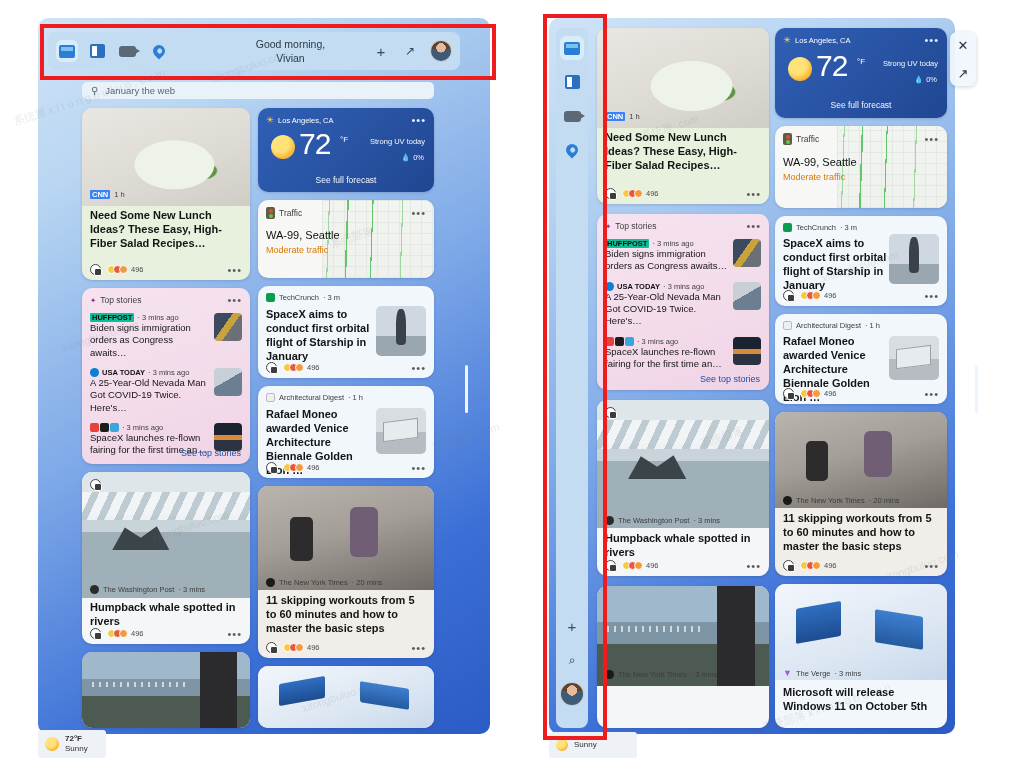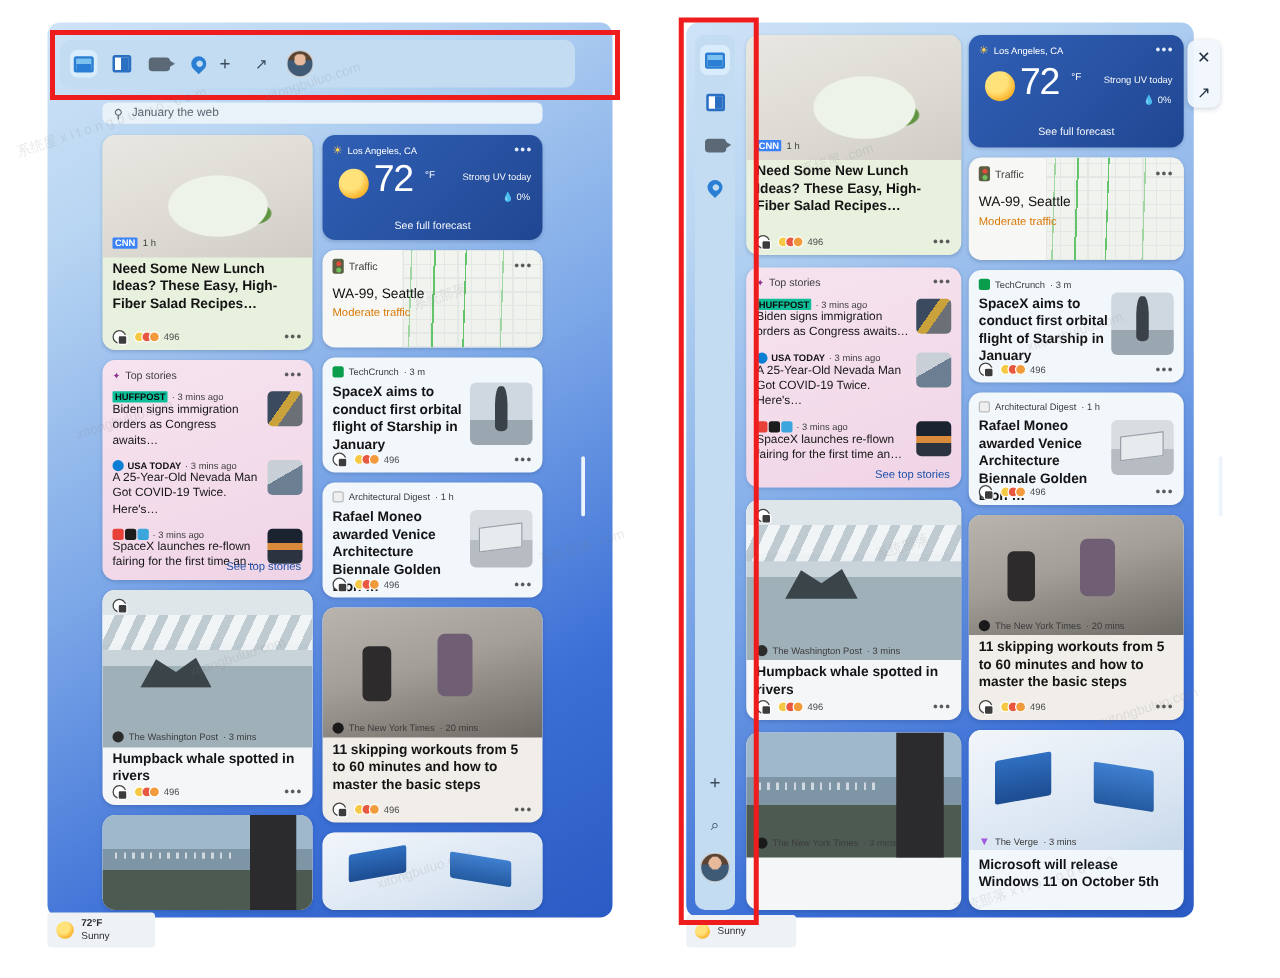--- a/index.html
+++ b/index.html
@@ -176,20 +176,26 @@
     <div class="icon-btn" style="width:22px;height:22px;margin-left:8px;">
         <div class="g-layout"></div>
       </div>
     <div class="icon-btn" style="width:22px;height:22px;margin-left:8px;">
         <div class="g-video"></div>
       </div>
     <div class="icon-btn" style="width:22px;height:22px;margin-left:10px;">
         <div class="g-pin"></div>
       </div>
 
+    <div style="flex:1; padding-left:40px;">
+      <div class="greet">
+        <div>Good morning,</div>
+        <div>Vivian</div>
+      </div>
+    </div>
 
     <div class="icon-btn plus-ic" style="width:20px;height:20px;font-size:15px;">+</div>
     <div class="icon-btn expand-ic" style="width:20px;height:20px;font-size:12px;margin-left:9px;">↗</div>
     <div class="avatar" style="width:22px;height:22px;margin-left:10px;"></div>
   </div>
 
   <div class="search-bar" style="left:82px; top:82px; width:352px; height:17px;">
     <span style="font-size:10px;">⚲</span>
     <span>January the web</span>
   </div>
@@ -387,21 +393,21 @@
       <div class="dots">•••</div>
     </div>
   </div>
 
   <div class="card" style="left:258px; top:666px; width:176px; height:62px; background:#f2f7fc;">
     <div class="thumb ph-laptops" style="height:62px;"></div>
   </div>
 
   <div class="scroll-track" style="left:465px; top:365px; height:48px;"></div>
 
-  <div class="taskbar" style="left:38px; top:730px; width:86px; height:28px;">
+  <div class="taskbar" style="left:38px; top:730px; width:68px; height:28px;">
     <div class="sun" style="width:14px;height:14px;"></div>
     <div>
       <div class="tb-txt" style="font-weight:700;">72°F</div>
       <div class="tb-txt">Sunny</div>
     </div>
   </div>
 
   <div class="board-bg" style="left:549px; top:18px; width:406px; height:716px; border-radius:10px;"></div>
 
   <div class="railbar" style="left:556px; top:28px; width:32px; height:700px; flex-direction:column; padding-top:8px; gap:10px;">

